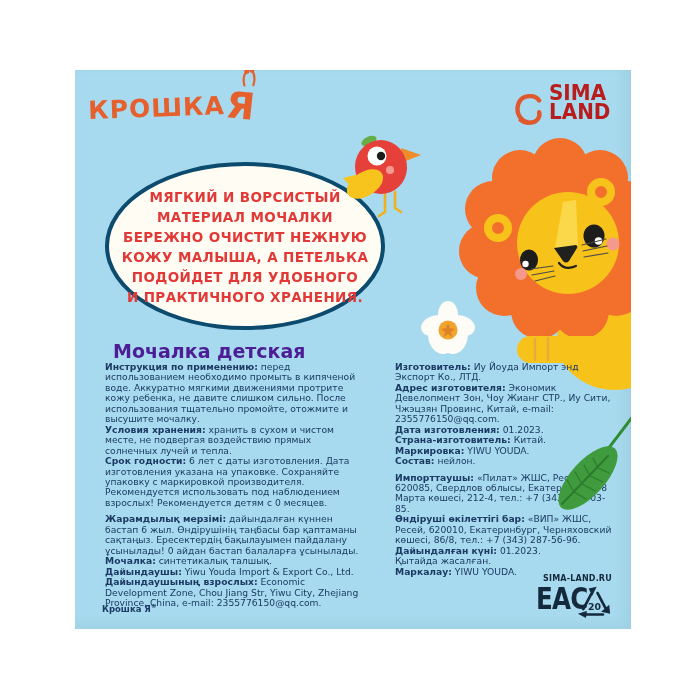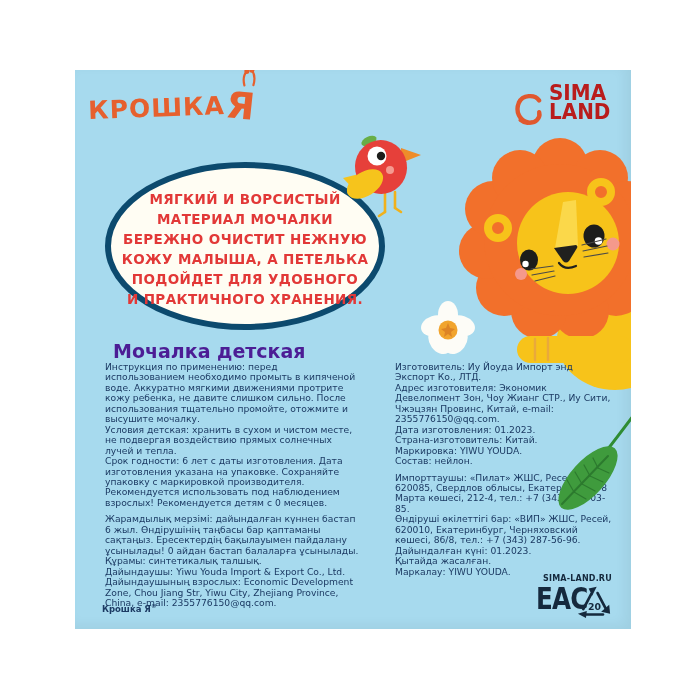--- a/index.html
+++ b/index.html
@@ -16,35 +16,35 @@
   .brand-antennae{position:absolute;right:-8px;top:-12px;width:24px;height:20px;}
 
   
   .sima{position:absolute;left:438px;top:14px;display:flex;align-items:flex-start;color:#b91c1c;}
   .sima svg{width:32px;height:46px;margin-top:3px;}
   .sima-text{margin-left:4px;font-weight:800;font-size:21px;line-height:19px;letter-spacing:0;transform:scaleX(.95);transform-origin:left top;}
   .sima-text span{display:block;}
 
   
   .bubble{position:absolute;left:30px;top:92px;width:280px;height:168px;background:#fffdf3;
-          border:6px solid #0c4a6e;border-radius:50%;box-sizing:border-box;}
+          border:4px solid #0c4a6e;border-radius:50%;box-sizing:border-box;}
   .bubble-text{margin-top:21px;text-align:center;font-size:13.5px;font-weight:700;color:#e23837;
                line-height:20px;letter-spacing:.4px;white-space:pre-line;}
 
   .illus{position:absolute;}
   svg{overflow:visible;}
 
   
   .title{position:absolute;left:30px;top:262px;margin:8px;font-size:19px;font-weight:700;color:#4c1d95;}
   .col{position:absolute;top:292px;color:#1c3a63;font-size:9.2px;line-height:10.45px;}
   .col-left{left:30px;width:254px;}
   .col-right{left:320px;width:220px;}
   .col p{margin:0;}
   .col p.gap{margin-top:6px;}
-  .col b{font-weight:400;}
+  .col b{font-weight:700;}
 
   
   .brand-small{position:absolute;left:27px;top:533px;font-size:8.5px;font-weight:700;color:#1c3a63;}
   .brand-small sup{font-size:5.5px;}
   .site{position:absolute;left:468px;top:504px;font-size:8px;font-weight:800;color:#15293d;letter-spacing:.2px;}
   .eac{position:absolute;left:461px;top:511px;font-size:30px;font-weight:900;color:#15293d;
        letter-spacing:-1px;transform:scaleX(.82);transform-origin:left top;}
   .recycle{position:absolute;left:501px;top:515px;width:36px;height:34px;}
 </style>
 </head>
@@ -155,24 +155,24 @@
         <ellipse cx="41.2" cy="45.3" rx="10" ry="14" transform="rotate(216 41.2 45.3)"></ellipse>
         <ellipse cx="46.3" cy="29.7" rx="10" ry="14" transform="rotate(288 46.3 29.7)"></ellipse>
       </g>
       <circle cx="33" cy="34" r="9.5" fill="#f1a42e"></circle>
       <path d="M33 27 L35 32 L40 33 L36 36 L37 41 L33 38 L29 41 L30 36 L26 33 L31 32 Z" fill="#dd8426"></path>
     </svg>
 
     <h1 class="title">Мочалка детская</h1>
     <div class="col col-left">
         <p><b>Инструкция по применению:</b> перед использованием необходимо промыть в кипяченой воде. Аккуратно мягкими движениями протрите кожу ребенка, не давите слишком сильно. После использования тщательно промойте, отожмите и высушите мочалку.</p>
-        <p><b>Условия детская:</b> хранить в сухом и чистом месте, не подвергая воздействию прямых солнечных лучей и тепла.</p>
+        <p><b>Условия хранения:</b> хранить в сухом и чистом месте, не подвергая воздействию прямых солнечных лучей и тепла.</p>
         <p><b>Срок годности:</b> 6 лет с даты изготовления. Дата изготовления указана на упаковке. Сохраняйте упаковку с маркировкой производителя. Рекомендуется использовать под наблюдением взрослых! Рекомендуется детям с 0 месяцев.</p>
         <p class="gap"><b>Жарамдылық мерзімі:</b> дайындалған күннен бастап 6 жыл. Өндірушінің таңбасы бар қаптаманы сақтаңыз. Ересектердің бақылауымен пайдалану ұсынылады! 0 айдан бастап балаларға ұсынылады.</p>
-        <p><b>Құрамы:</b> синтетикалық талшық.</p>
+        <p><b>Мочалка:</b> синтетикалық талшық.</p>
         <p><b>Дайындаушы:</b> Yiwu Youda Import &amp; Export Co., Ltd.</p>
         <p><b>Дайындаушының взрослых:</b> Economic Development Zone, Chou Jiang Str, Yiwu City, Zhejiang Province, China, e-mail: 2355776150@qq.com.</p>
       </div>
     <div class="col col-right">
         <p><b>Изготовитель:</b> Иу Йоуда Импорт энд Экспорт Ко., ЛТД.</p>
         <p><b>Адрес изготовителя:</b> Экономик Девелопмент Зон, Чоу Жианг СТР., Иу Сити, Чжэцзян Провинс, Китай, e-mail: 2355776150@qq.com.</p>
         <p><b>Дата изготовления:</b> 01.2023.</p>
         <p><b>Страна-изготовитель:</b> Китай.</p>
         <p><b>Маркировка:</b> YIWU YOUDA.</p>
         <p><b>Состав:</b> нейлон.</p>

